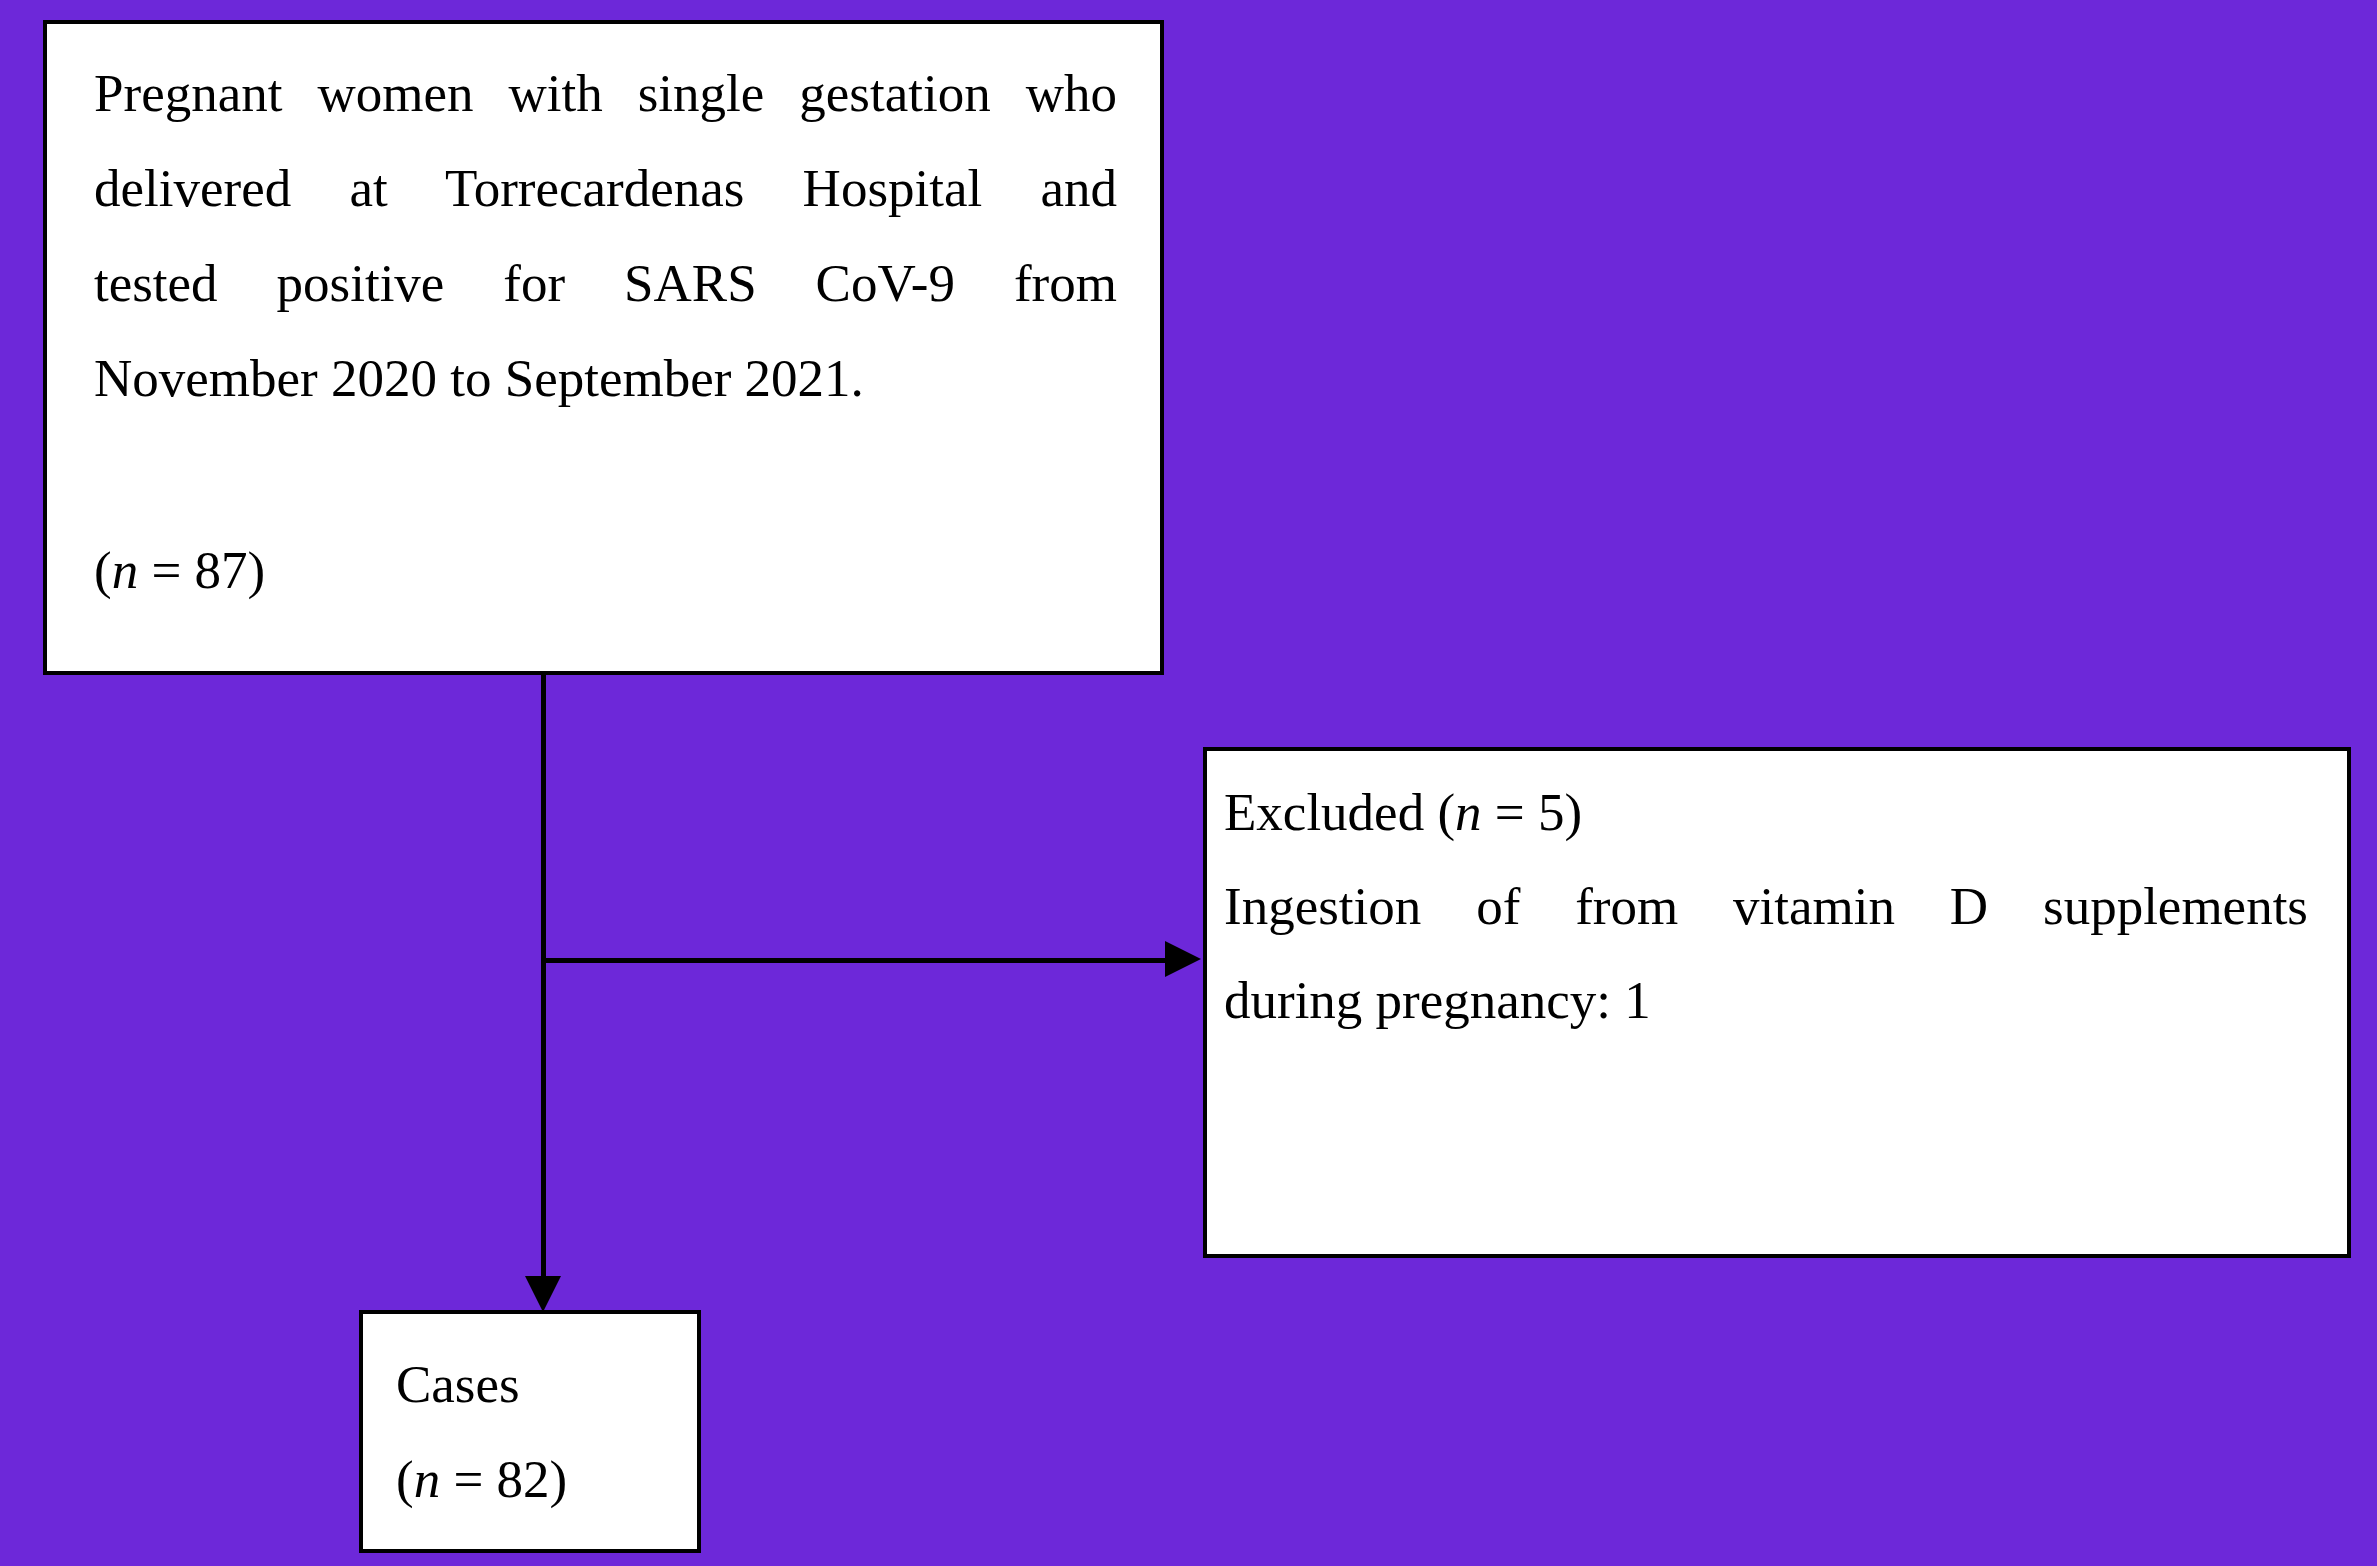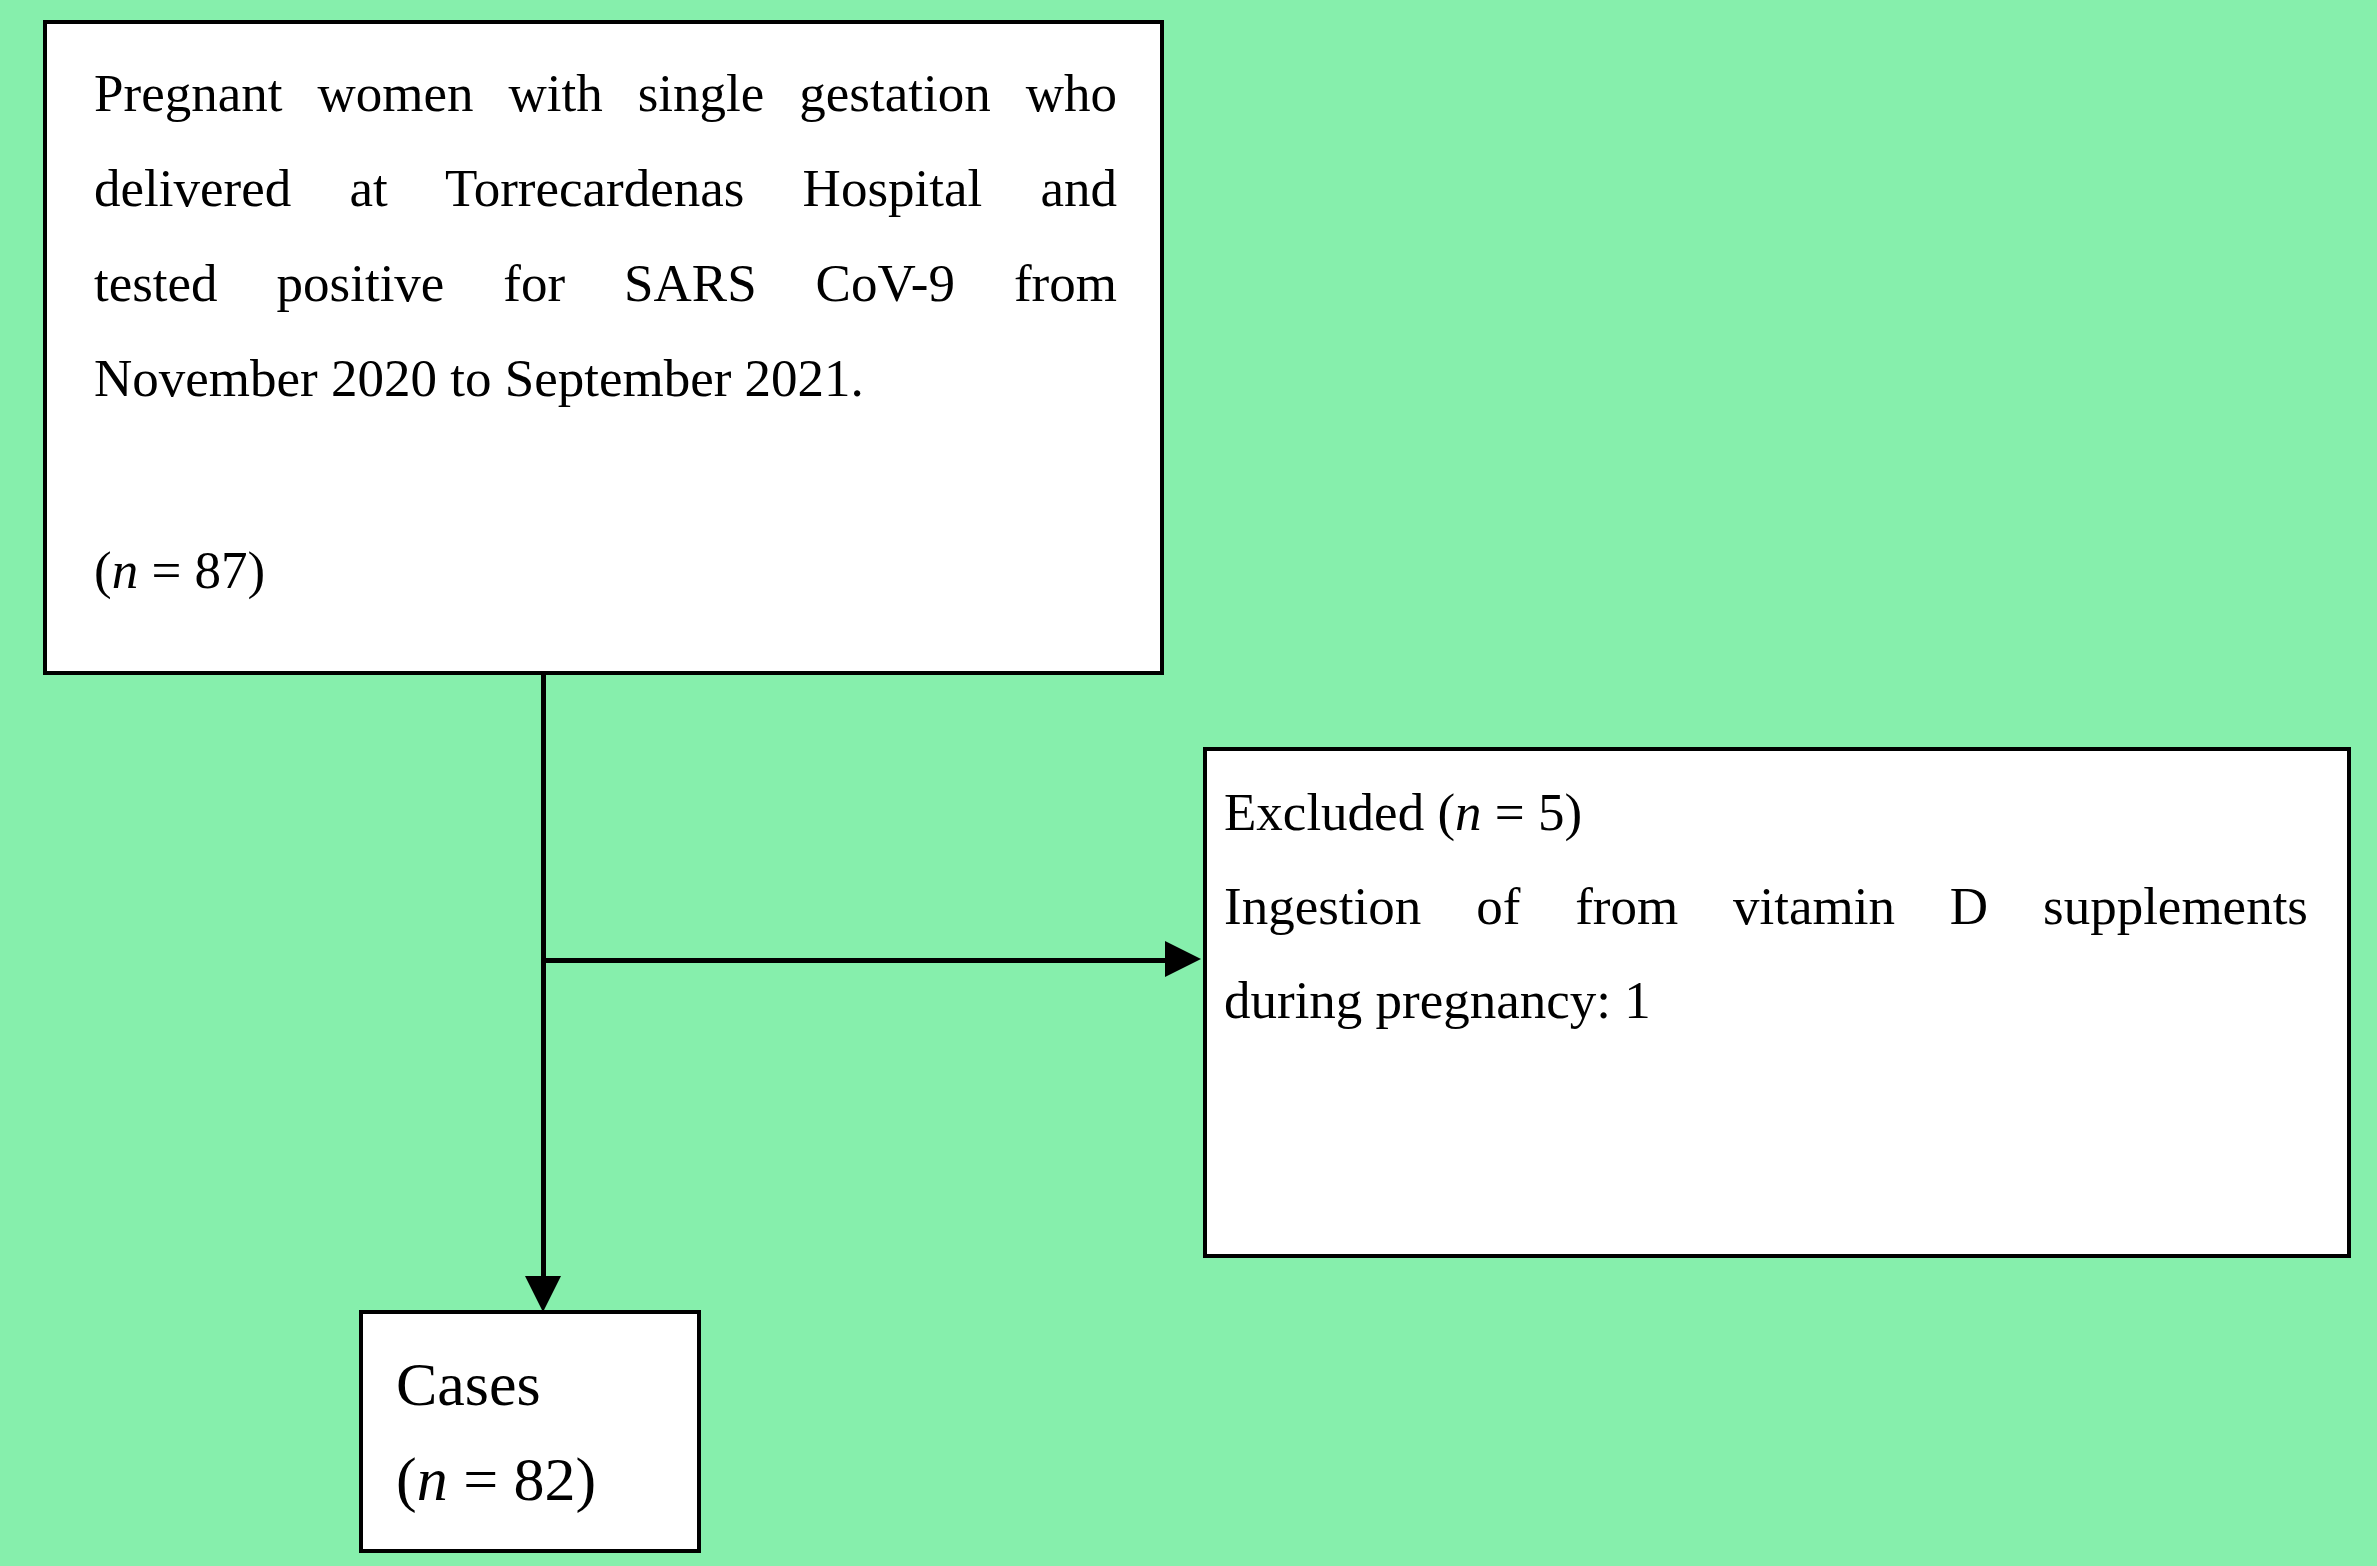--- a/index.html
+++ b/index.html
@@ -4,21 +4,21 @@
 <style>
   html, body {
     margin: 0;
     padding: 0;
     background: #ffffff;
   }
   .page {
     position: relative;
     width: 2377px;
     height: 1567px;
-    background: #86efac;
+    background: #6d28d9;
     color: #000000;
     font-family: "Liberation Serif", "DejaVu Serif", serif;
     overflow: hidden;
   }
   .box {
     position: absolute;
     box-sizing: border-box;
     border: 4.7px solid #000000;
     background: #ffffff;
   }
@@ -56,21 +56,21 @@
     font-size: 53px;
     line-height: 94px;
   }
 
   .cases-box {
     left: 359px;
     top: 1310px;
     width: 342px;
     height: 243px;
     padding: 23.4px 23.4px 0 33px;
-    font-size: 62px;
+    font-size: 53px;
     line-height: 95px;
   }
 
   .vline {
     position: absolute;
     left: 541px;
     top: 674px;
     width: 4.7px;
     height: 602px;
     background: #000000;

